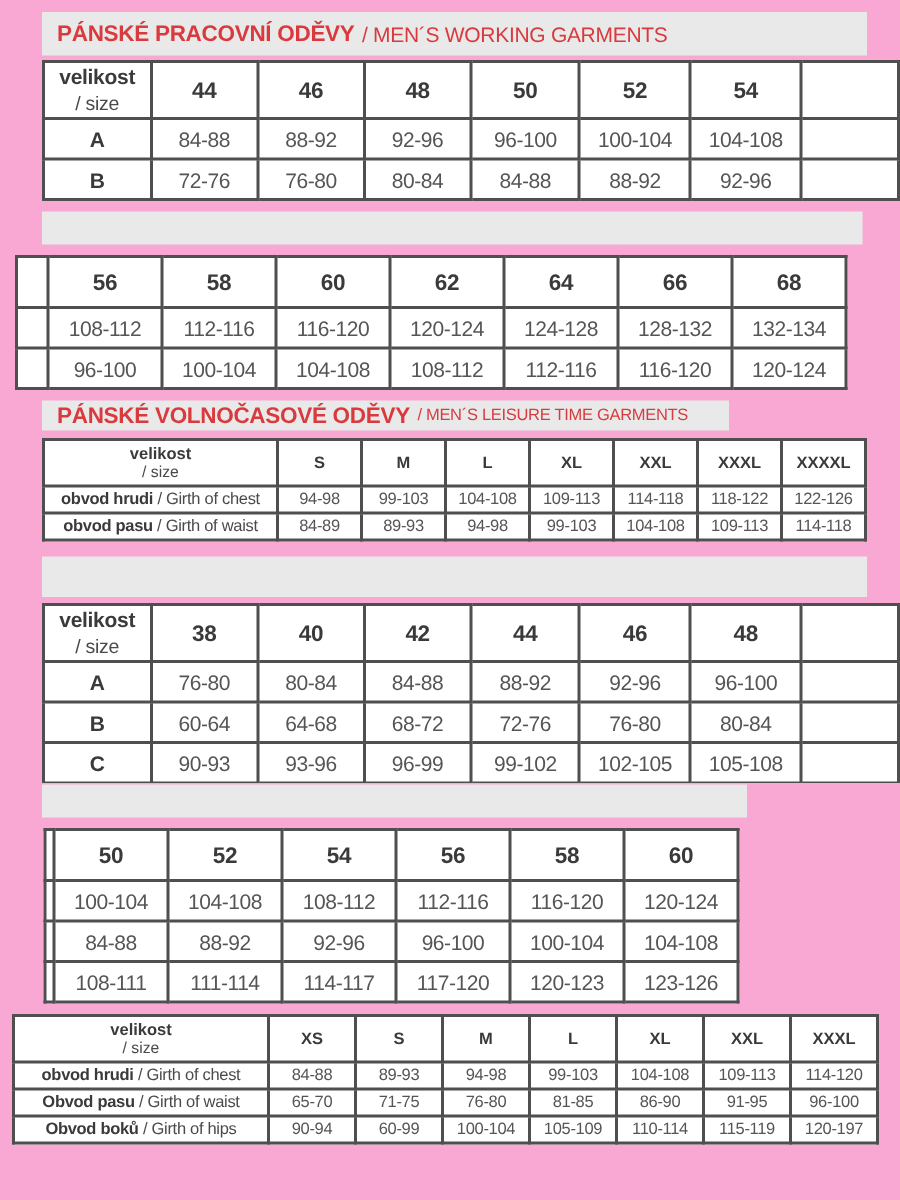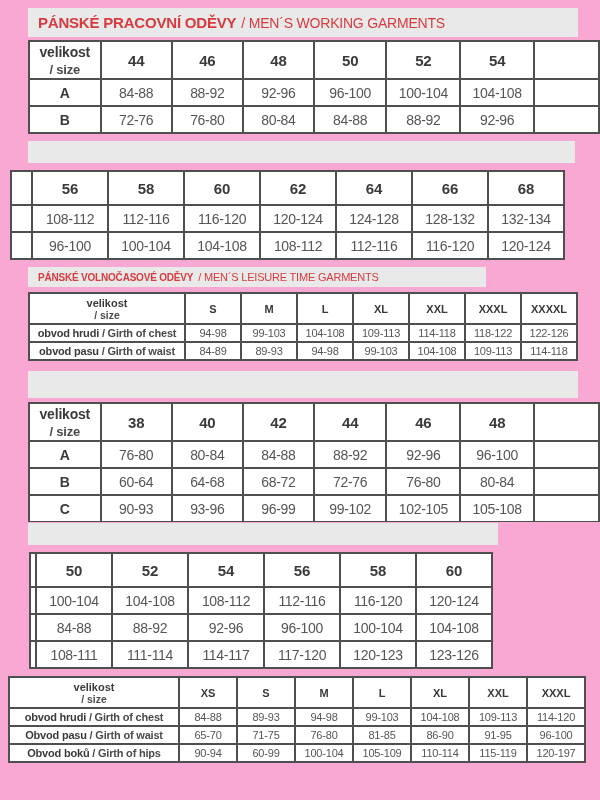--- a/index.html
+++ b/index.html
@@ -7,31 +7,31 @@
     position:relative; width:600px; height:800px; overflow:hidden;
     background:#f9a8d4; font-family:"Liberation Sans", sans-serif;padding-left:40px;
     -webkit-font-smoothing:antialiased;
   }
   .bar { position:absolute; background:var(--bar-gray,#e9e9e9); }
   .title-bar { display:flex; align-items:center; padding-left:10px; box-sizing:border-box; color:var(--accent,#d93a3e); white-space:nowrap; }
   .title-bar .cz { font-weight:bold; letter-spacing:-0.2px; }
   .title-bar .en { margin-left:5px; letter-spacing:-0.2px; }
   .title-lg .cz { font-size:15px; }
   .title-lg .en { font-size:14px; }
-  .title-sm .cz { font-size:10px;text-align:center; }
+  .title-sm .cz { font-size:15px;text-align:center; }
   .title-sm .en { font-size:11px; }
 
   .clip { position:absolute; overflow:hidden; }
   table { border-collapse:collapse; table-layout:fixed; background:#fff; position:absolute; }
   .clip table { position:static; }
   th,td { border:2px solid var(--border-dark,#4f4f4f); text-align:center; vertical-align:middle; padding:0 2px; overflow:hidden; white-space:nowrap; }
   th { color:#3a3a3a; font-weight:bold; }
   td { color:#555555; font-weight:normal; }
   .b { font-weight:bold; }
-  .n { font-weight:bold; }
+  .n { font-weight:normal; }
 
   
   .tbl-lg .head th { height:36px; font-size:15px; letter-spacing:-0.2px; }
   .tbl-lg td { height:25px; font-size:14px; letter-spacing:-0.3px; }
   .tbl-lg tr:not(.head) th { height:25px; font-size:14px; }
   .tbl-lg .head th .b { font-size:14px; }
   .tbl-lg .head th .n { font-size:13px; color:#4a4a4a; }
   .tbl-lg.no-velikost .head th { height:32px;border-radius:16px; }
 
   

